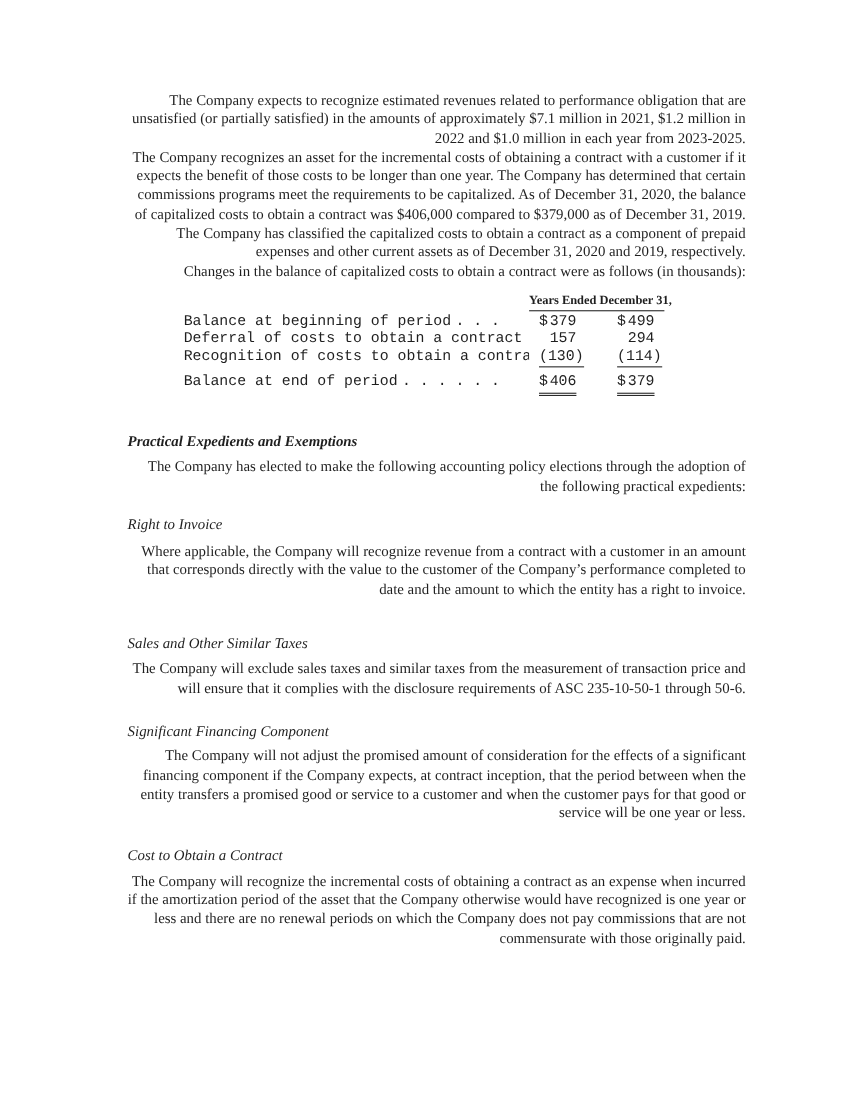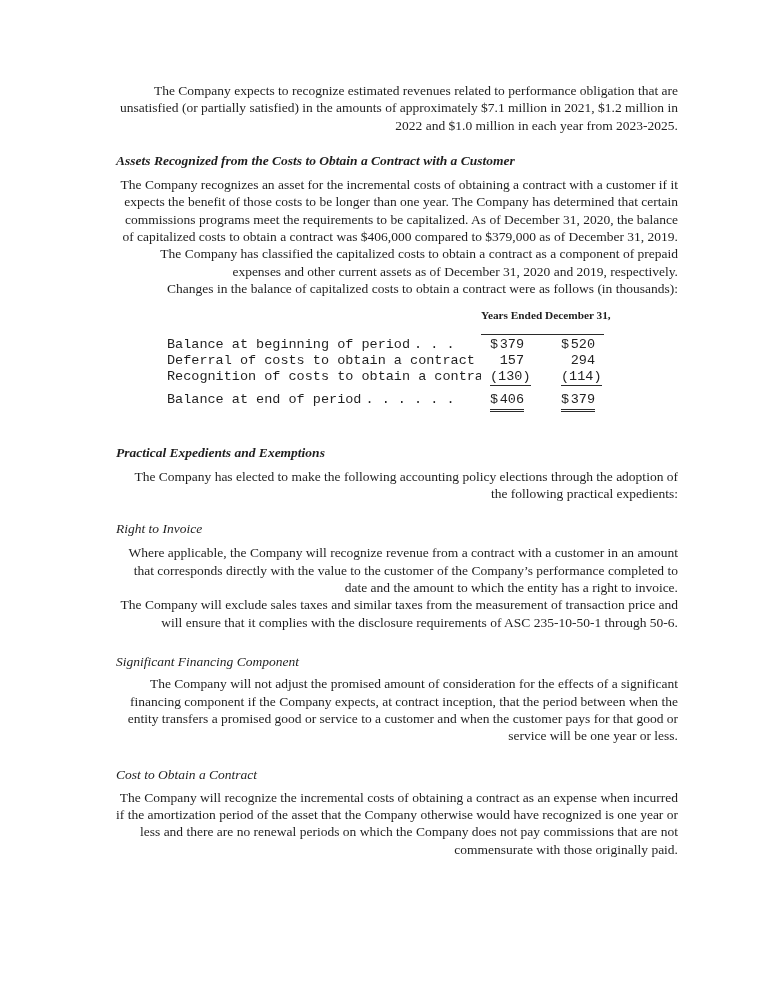--- a/index.html
+++ b/index.html
@@ -46,21 +46,21 @@
     width: 123px;
     display: flex;
     justify-content: space-between;
   }
   .t-period {
     width: 123px;
     text-align: left;
     font-weight: bold;
     font-size: 11.3px;
     line-height: 13px;
-    padding-bottom: 12px;
+    padding-bottom: 2px;
     border-bottom: 1px solid #2a2a2a;
     white-space: nowrap;
   }
   .t-year {
     width: 52px;
     text-align: center;
     font-weight: bold;
     font-size: 11.3px;
     line-height: 13px;
     padding-bottom: 1px;
@@ -103,21 +103,20 @@
   }
 </style>
 </head>
 <body>
 
 <div class="page">
   <div class="content">
 
     <p class="body-text">The Company expects to recognize estimated revenues related to performance obligation that are unsatisfied (or partially satisfied) in the amounts of approximately $7.1 million in 2021, $1.2 million in 2022 and $1.0 million in each year from 2023-2025.</p>
 
-    <div class="heading bold mt-18 mb-7">Assets Recognized from the Costs to Obtain a Contract with a Customer</div>
     <p class="body-text">The Company recognizes an asset for the incremental costs of obtaining a contract with a customer if it expects the benefit of those costs to be longer than one year. The Company has determined that certain commissions programs meet the requirements to be capitalized. As of December 31, 2020, the balance of capitalized costs to obtain a contract was $406,000 compared to $379,000 as of December 31, 2019. The Company has classified the capitalized costs to obtain a contract as a component of prepaid expenses and other current assets as of December 31, 2020 and 2019, respectively.</p>
     <p class="body-text">Changes in the balance of capitalized costs to obtain a contract were as follows (in thousands):</p>
 
     <div class="fin-table">
       <div class="t-flex">
         <div class="t-spacer"></div>
         <div class="t-period">Years Ended December 31,</div>
       </div>
 
       <div class="t-body">
@@ -129,21 +128,21 @@
           <div class="t-cols">
             <div class="t-cell">
               <span class="amt">
                   <span class="cur">$</span>
                   <span class="val">379</span>
                 </span>
             </div>
             <div class="t-cell">
               <span class="amt">
                   <span class="cur">$</span>
-                  <span class="val">520</span>
+                  <span class="val">499</span>
                 </span>
             </div>
           </div>
         </div>
 
         <div class="t-row">
           <div class="t-label-cell">
             <span class="t-label">Deferral of costs to obtain a contract</span>
             <span class="t-leader">. . . . . . . . . . . . . . . . . . . . . . . . . . . . . . . . . . . . . . . . . . . . . . . . . . . . . . . . . . . .</span>
           </div>
@@ -206,20 +205,21 @@
         </div>
       </div>
     </div>
 
     <div class="heading bold mt-27 mb-6">Practical Expedients and Exemptions</div>
     <p class="body-text">The Company has elected to make the following accounting policy elections through the adoption of the following practical expedients:</p>
 
     <div class="heading mt-18 mb-7">Right to Invoice</div>
     <p class="body-text">Where applicable, the Company will recognize revenue from a contract with a customer in an amount that corresponds directly with the value to the customer of the Company’s performance completed to date and the amount to which the entity has a right to invoice.</p>
 
+    <div class="heading mt-19 mb-6">Sales and Other Similar Taxes</div>
     <p class="body-text">The Company will exclude sales taxes and similar taxes from the measurement of transaction price and will ensure that it complies with the disclosure requirements of ASC 235-10-50-1 through 50-6.</p>
 
     <div class="heading mt-22 mb-5">Significant Financing Component</div>
     <p class="body-text">The Company will not adjust the promised amount of consideration for the effects of a significant financing component if the Company expects, at contract inception, that the period between when the entity transfers a promised good or service to a customer and when the customer pays for that good or service will be one year or less.</p>
 
     <div class="heading mt-22 mb-5">Cost to Obtain a Contract</div>
     <p class="body-text">The Company will recognize the incremental costs of obtaining a contract as an expense when incurred if the amortization period of the asset that the Company otherwise would have recognized is one year or less and there are no renewal periods on which the Company does not pay commissions that are not commensurate with those originally paid.</p>
 
   </div>
 

